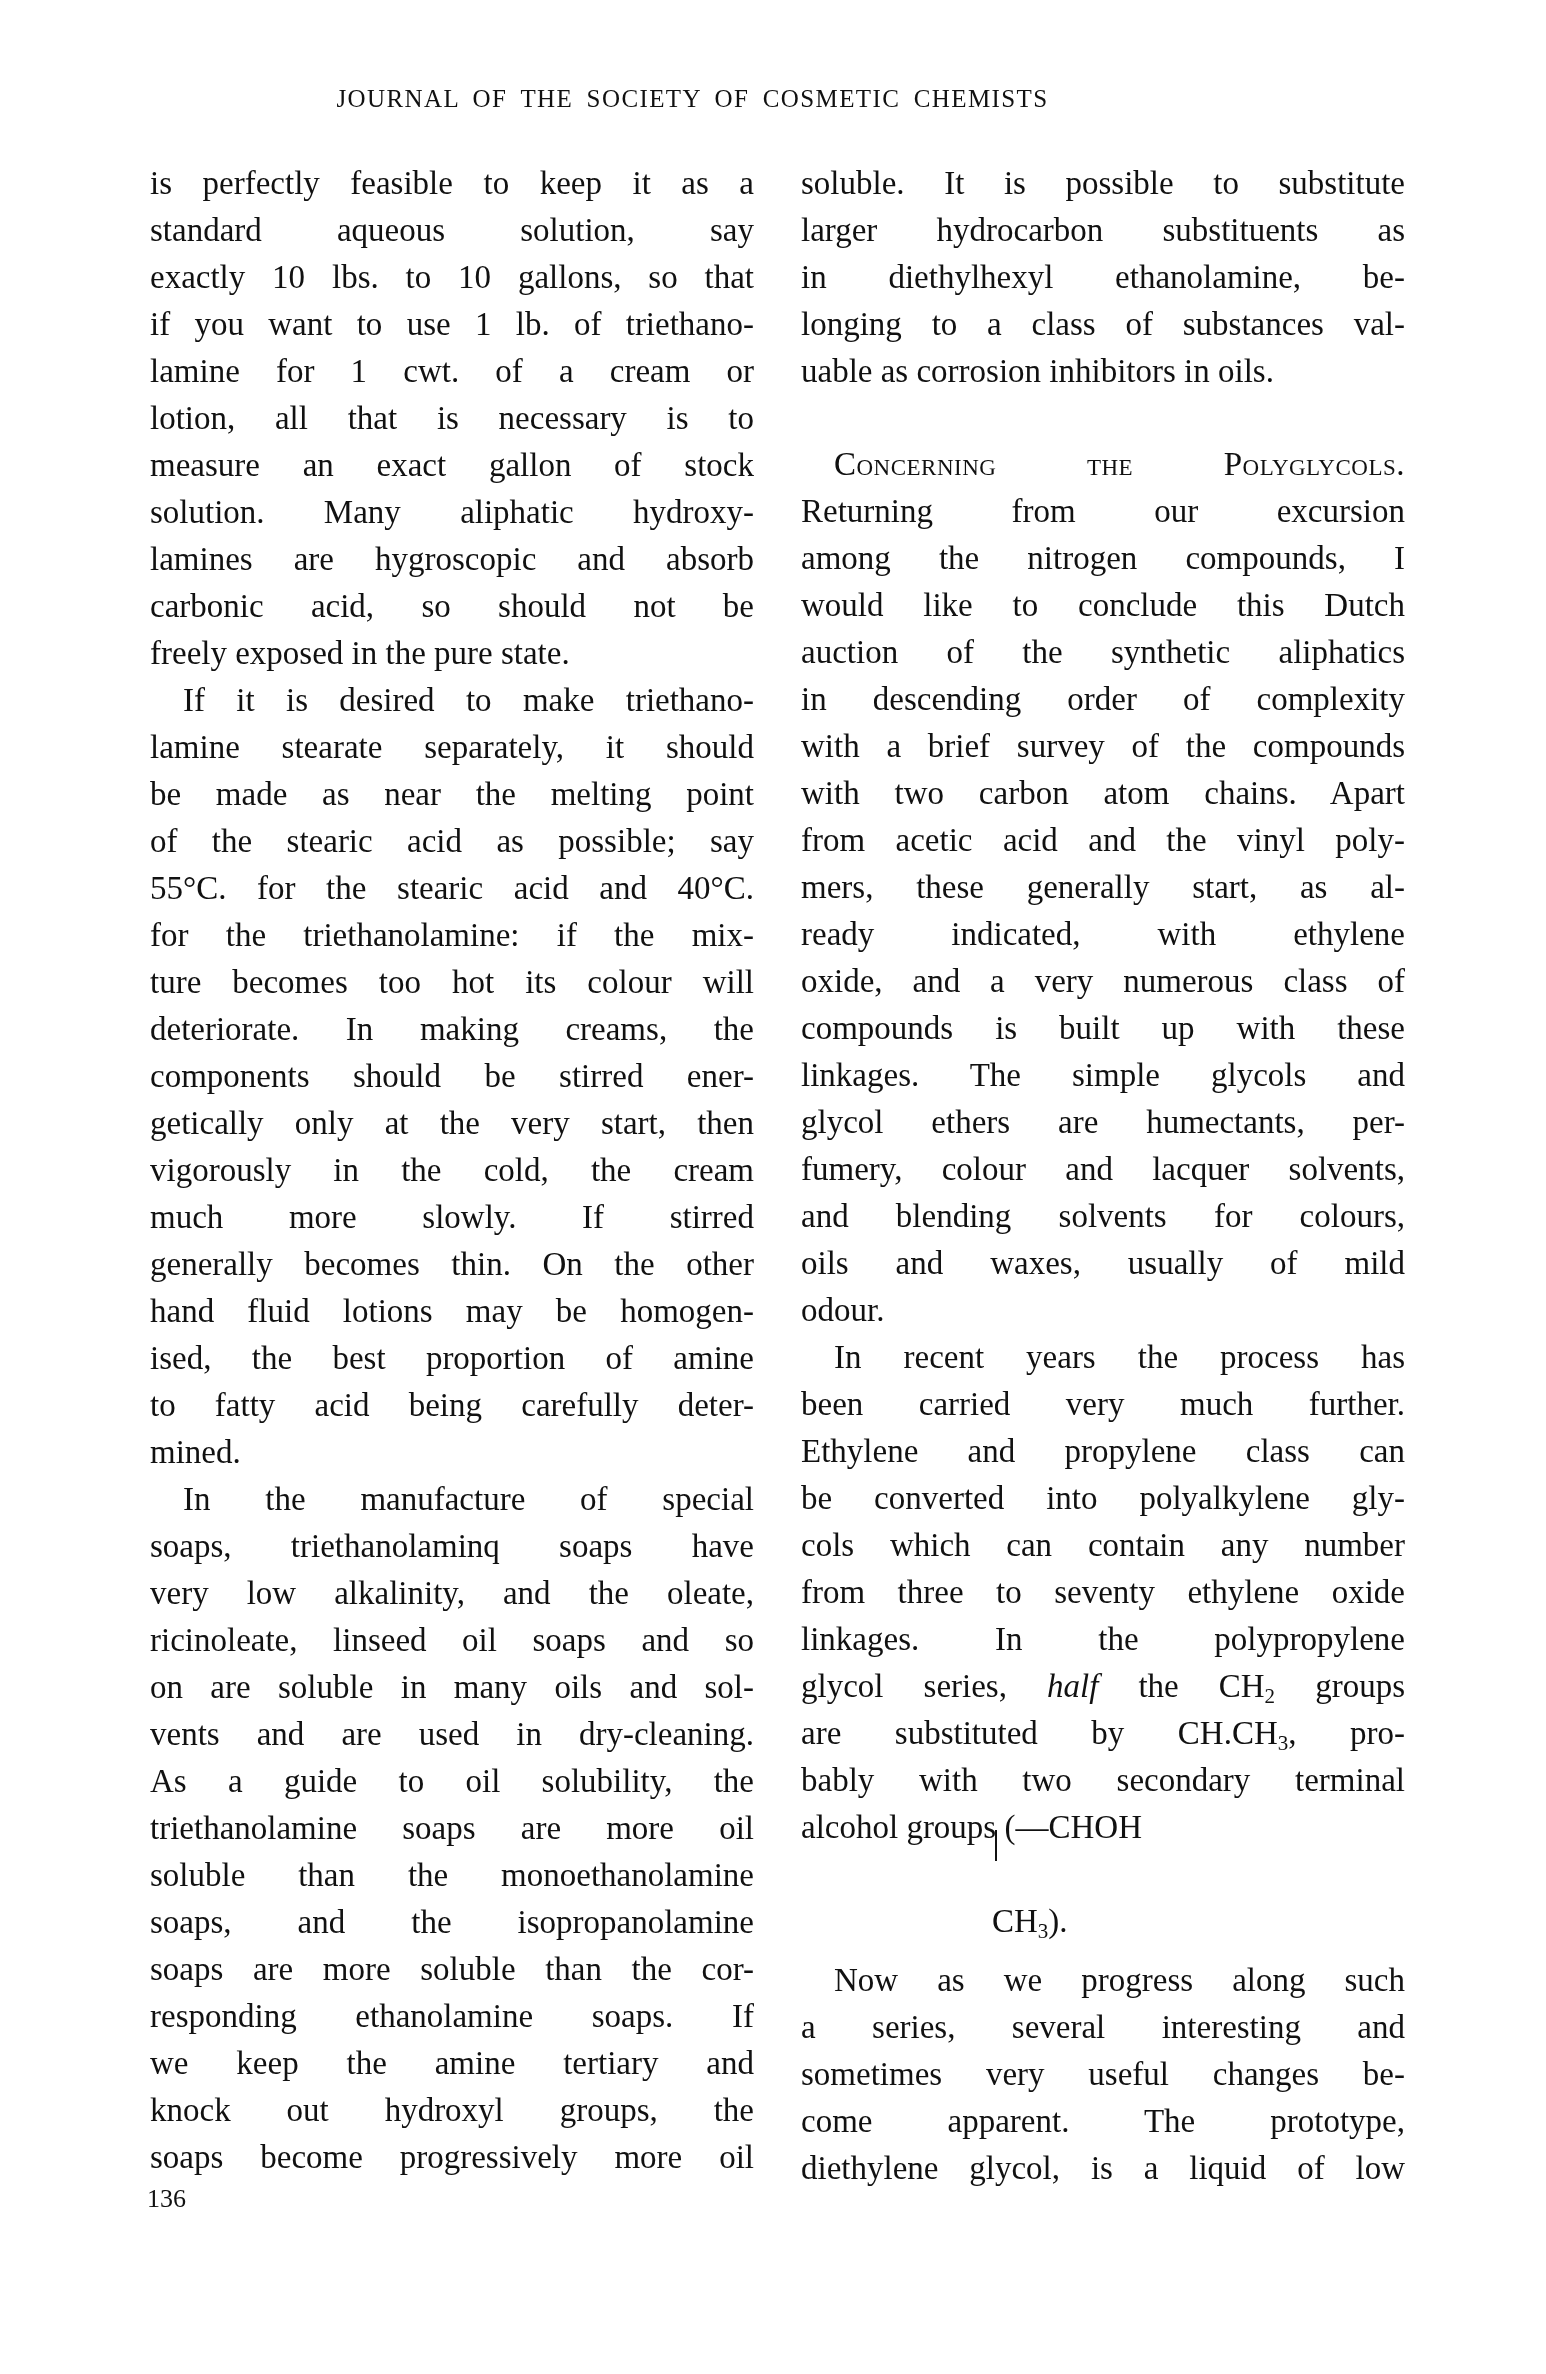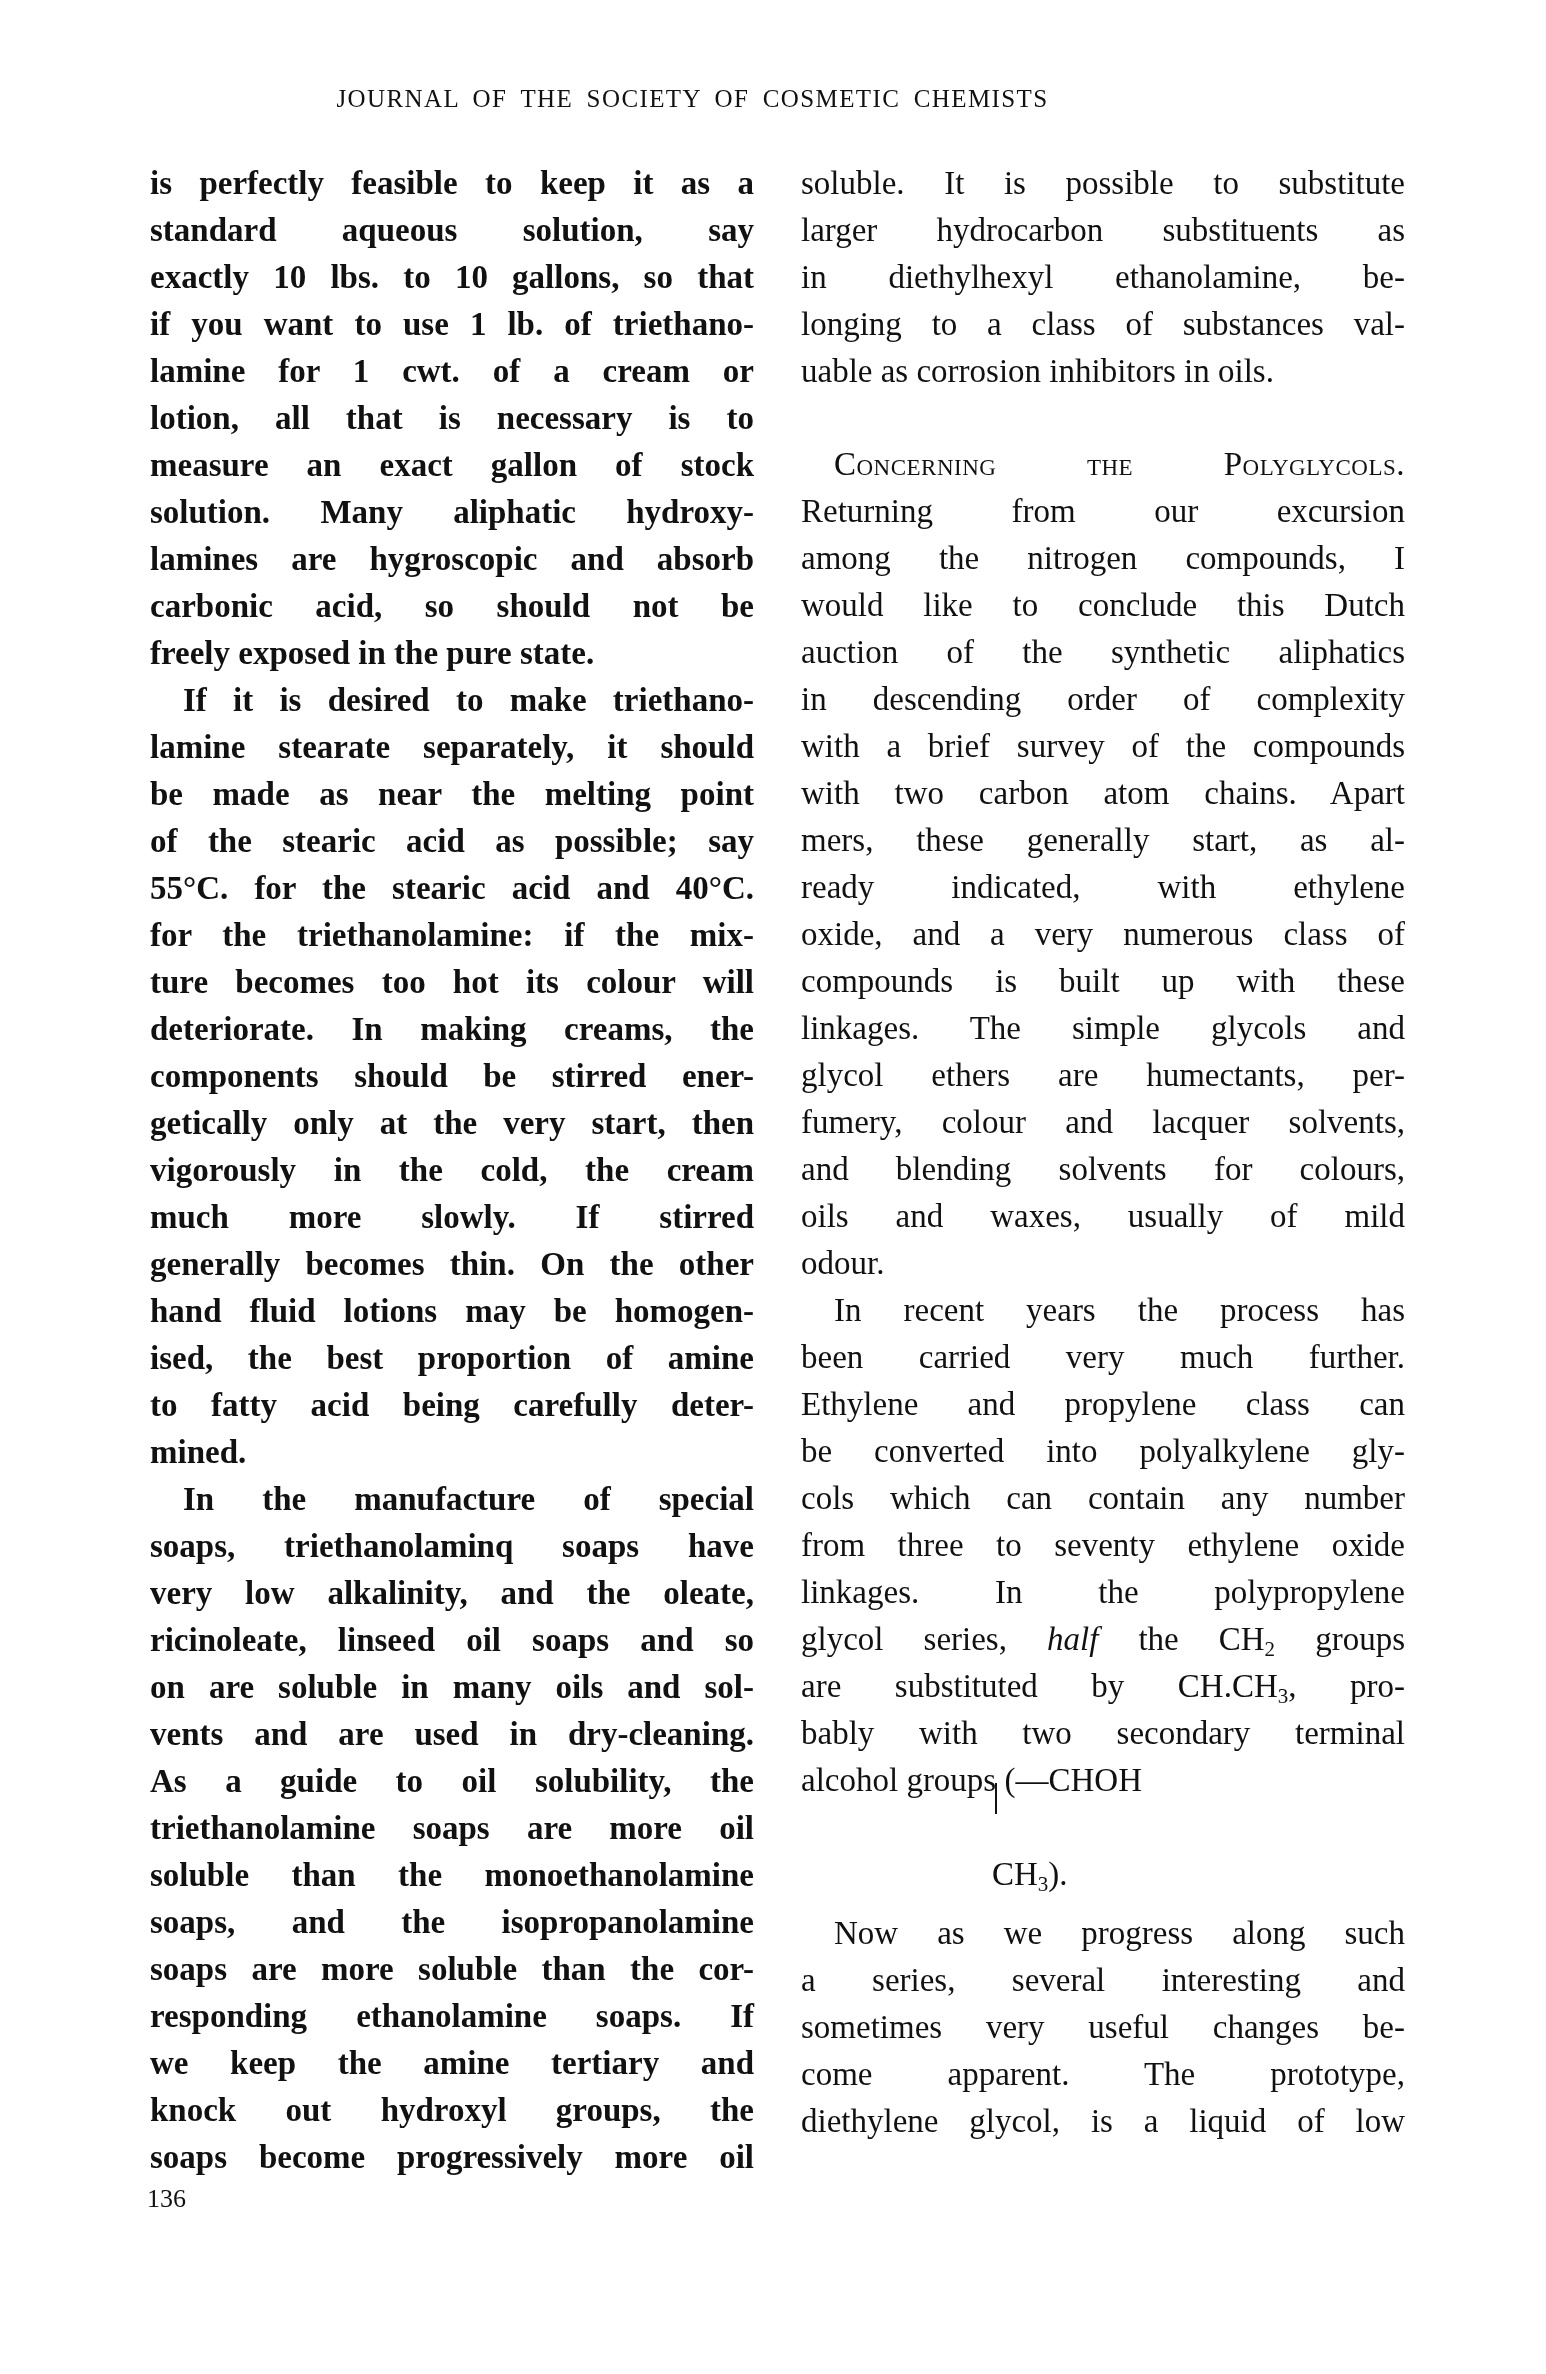--- a/index.html
+++ b/index.html
@@ -26,21 +26,21 @@
     word-spacing: 5.8px;
     color: #111;
   }
   .column {
     position: absolute;
     top: 160px;
     width: 604px;
     font-size: 33px;
     line-height: 47px;
   }
-  .col-left { left: 150px; font-weight: bold; }
+  .col-left { left: 150px; }
   .col-right { left: 801px; }
   .line {
     display: block;
     white-space: nowrap;
     text-align: justify;
     text-align-last: justify;
     height: 47px;
     overflow: visible;
   }
   .line.last {
@@ -147,20 +147,21 @@
   <span class="gap"></span>
 
   <span class="line indent heading-line smallcaps"><span class="sc-word">Concerning</span> <span class="sc-word">the</span> <span class="sc-word">Polyglycols.</span></span>
   <span class="line">Returning from our excursion</span>
   <span class="line">among the nitrogen compounds, I</span>
   <span class="line">would like to conclude this Dutch</span>
   <span class="line">auction of the synthetic aliphatics</span>
   <span class="line">in descending order of complexity</span>
   <span class="line">with a brief survey of the compounds</span>
   <span class="line">with two carbon atom chains. Apart</span>
+  <span class="line">from acetic acid and the vinyl poly-</span>
   <span class="line">mers, these generally start, as al-</span>
   <span class="line">ready indicated, with ethylene</span>
   <span class="line">oxide, and a very numerous class of</span>
   <span class="line">compounds is built up with these</span>
   <span class="line">linkages. The simple glycols and</span>
   <span class="line">glycol ethers are humectants, per-</span>
   <span class="line">fumery, colour and lacquer solvents,</span>
   <span class="line">and blending solvents for colours,</span>
   <span class="line">oils and waxes, usually of mild</span>
   <span class="line last">odour.</span>

